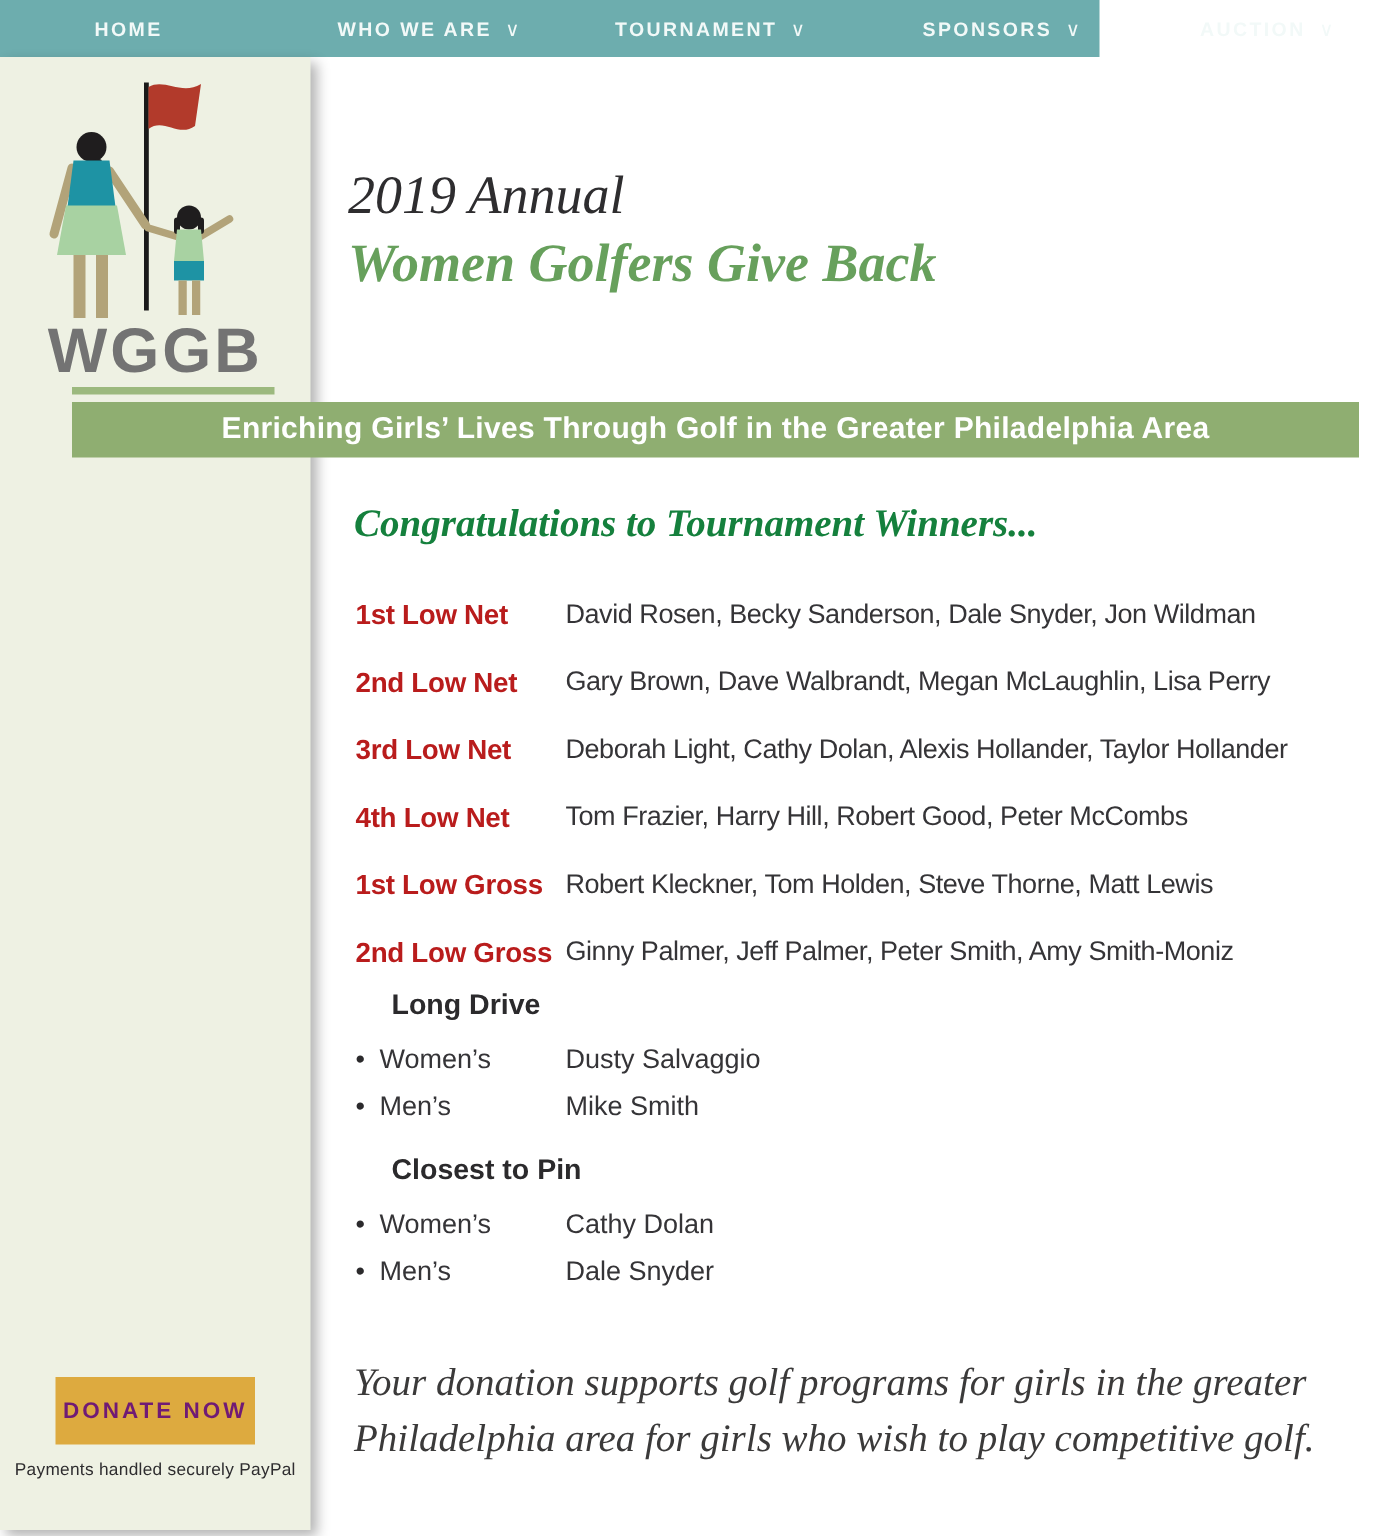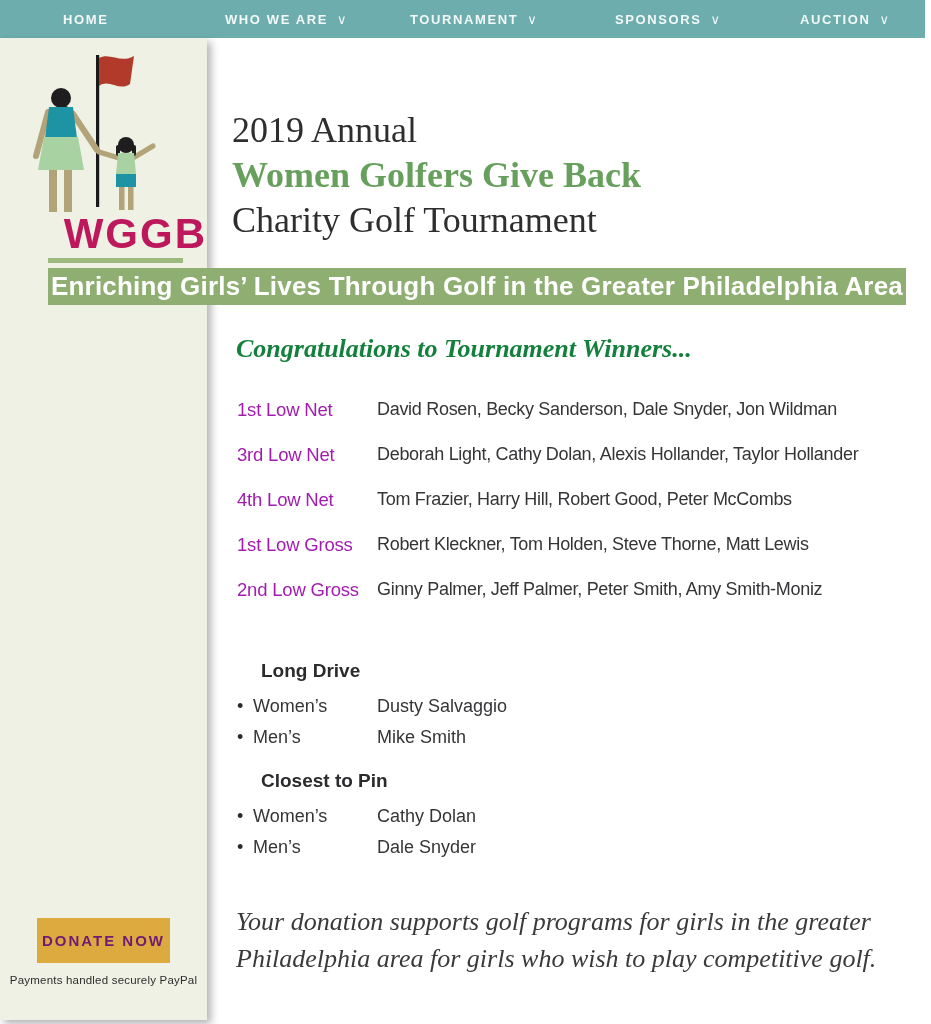--- a/index.html
+++ b/index.html
@@ -1,54 +1,54 @@
 <!DOCTYPE html>
 <html><head>
 <meta charset="utf-8">
 <style>
   * { margin:0; padding:0; box-sizing:border-box; }
   html,body { background:#ffffff; }
   body { font-family:"Liberation Sans", sans-serif; }
   .page { position:relative; width:931px; height:1024px; background:#ffffff; overflow:hidden; }
 
   
-  .nav { position:absolute; left:0; top:0; width:925px; height:38px; background:#6dadae; }
+  .nav { position:absolute; left:0; top:0; width:733px; height:38px; background:#6dadae; }
   .nav-item { position:absolute; top:0; height:38px; display:flex; align-items:center; gap:9px;
               color:#f2f9f8; font-size:13px; font-weight:bold; letter-spacing:1.6px; cursor:pointer; }
   .chev { font-size:13px; font-weight:normal; letter-spacing:0; position:relative; top:0px; }
 
   
   .sidebar { position:absolute; left:0; top:38px; width:207px; height:982px; background:#eef1e3;
              box-shadow:4px 4px 8px rgba(0,0,0,0.30); }
   .logo-svg { position:absolute; left:26px; top:14px; }
-  .logo-text { position:absolute; left:0; top:172px; width:207px; text-align:right;
-               font-size:42px; font-weight:bold; letter-spacing:2px; color:#be185d; }
+  .logo-text { position:absolute; left:0; top:172px; width:207px; text-align:center;
+               font-size:42px; font-weight:bold; letter-spacing:2px; color:#737373; }
   .logo-underline { position:absolute; left:48px; top:220px; width:135px; height:5px; background:#9cb97e; }
   .donate-btn { position:absolute; left:37px; top:880px; width:133px; height:45px; background:#ddaa3f;
                 border:none; color:#701a75; font-family:"Liberation Sans",sans-serif; font-weight:bold;
                 font-size:15px; letter-spacing:2px; cursor:pointer; }
   .payments-note { position:absolute; left:0; top:936px; width:207px; text-align:center;
                    font-size:11.5px; color:#2e2d2f; letter-spacing:0.2px; }
 
   
   .title-block { position:absolute; left:232px; top:108px; font-family:"Liberation Serif", serif;
-                 font-size:36px; line-height:45px; color:#2e2d2f; }
+                 font-style:italic; font-size:36px; line-height:45px; color:#2e2d2f; }
   .title-org { color:#67a05c; font-weight:bold; }
 
   
   .banner { position:absolute; left:48px; top:268px; width:858px; height:37px; background:#8fae71;
             display:flex; align-items:center; justify-content:center; }
-  .banner span { color:#ffffff; font-weight:bold; font-size:26px; letter-spacing:0.2px; white-space:nowrap; }
+  .banner span { color:#ffffff; font-weight:bold; font-size:20px; letter-spacing:0.2px; white-space:nowrap; }
 
   
   .congrats { position:absolute; left:236px; top:334px; font-family:"Liberation Serif", serif;
               font-style:italic; font-weight:bold; font-size:26px; color:#15803d; }
   .winners { position:absolute; left:237px; top:399px; width:680px; }
   .winner-row { display:flex; height:45px; align-items:flex-start; }
-  .winner-label { width:140px; flex:0 0 140px; font-weight:normal; font-size:18.5px; color:#a21caf; letter-spacing:-0.2px; }
+  .winner-label { width:140px; flex:0 0 140px; font-weight:bold; font-size:18.5px; color:#b91c1c; letter-spacing:-0.2px; }
   .winner-names { font-size:18px; color:#353437; letter-spacing:-0.3px; white-space:nowrap; }
 
   .special { position:absolute; left:237px; width:500px; }
   .special-head { font-size:19px; font-weight:bold; color:#2b2a2c; height:18px; line-height:18px; margin-bottom:17px;margin-left:24px; }
   .special-entry { display:flex; height:18px; line-height:18px; margin-bottom:13px; font-size:18px; color:#353437; }
   .bullet { width:16px; flex:0 0 16px; color:#2b2a2c; }
   .special-label { width:124px; flex:0 0 124px; }
 
   
   .footer-note { position:absolute; left:236px; top:903px; width:705px; font-family:"Liberation Serif", serif;
@@ -117,33 +117,36 @@
     </svg>
     <div class="logo-text">WGGB</div>
     <div class="logo-underline"></div>
     <button class="donate-btn">DONATE NOW</button>
     <div class="payments-note">Payments handled securely PayPal</div>
   </aside>
 
   <div class="title-block">
     <div>2019 Annual</div>
     <div class="title-org">Women Golfers Give Back</div>
-    <div>Charity Golf Tournament</div>
   </div>
 
   <div class="banner">
     <span>Enriching Girls’ Lives Through Golf in the Greater Philadelphia Area</span>
   </div>
 
   <h2 class="congrats">Congratulations to Tournament Winners...</h2>
 
   <div class="winners">
     <div class="winner-row">
       <span class="winner-label">1st Low Net</span>
       <span class="winner-names">David Rosen, Becky Sanderson, Dale Snyder, Jon Wildman</span>
+    </div>
+    <div class="winner-row">
+      <span class="winner-label">2nd Low Net</span>
+      <span class="winner-names">Gary Brown, Dave Walbrandt, Megan McLaughlin, Lisa Perry</span>
     </div>
     <div class="winner-row">
       <span class="winner-label">3rd Low Net</span>
       <span class="winner-names">Deborah Light, Cathy Dolan, Alexis Hollander, Taylor Hollander</span>
     </div>
     <div class="winner-row">
       <span class="winner-label">4th Low Net</span>
       <span class="winner-names">Tom Frazier, Harry Hill, Robert Good, Peter McCombs</span>
     </div>
     <div class="winner-row">

